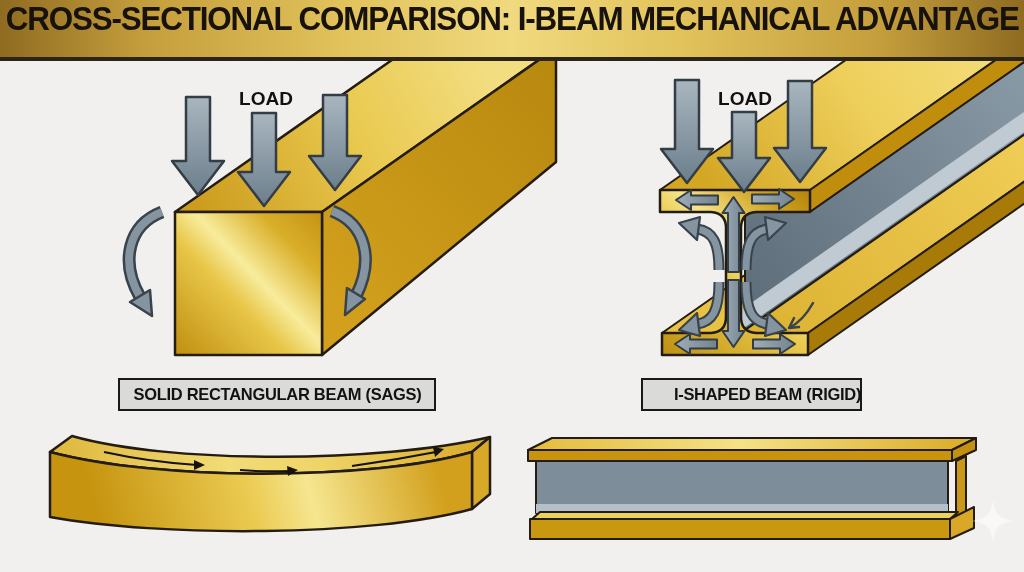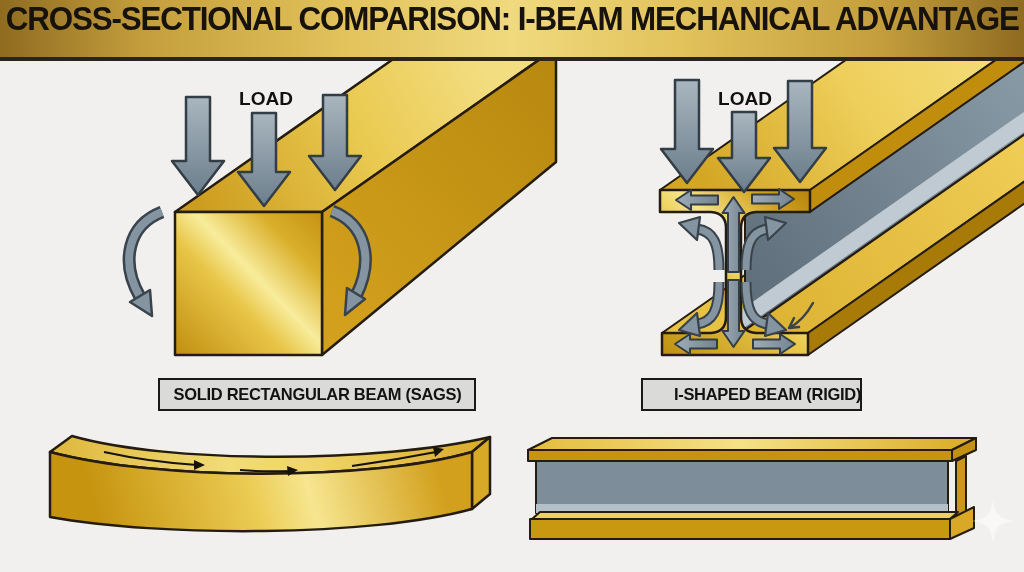--- a/index.html
+++ b/index.html
@@ -8,21 +8,21 @@
   .stage{position:relative;width:1024px;height:572px;background:#F1F0EE;}
   .banner{position:absolute;top:0;left:0;width:1024px;height:57px;
     background:linear-gradient(90deg,#8F6B21 0%,#C49E3C 14%,#E2C35C 34%,#F0D97E 50%,#E2C35C 66%,#C49E3C 86%,#8F6B21 100%);
     border-bottom:4px solid #2B2418;display:flex;align-items:flex-start;justify-content:center;}
   .banner .t{font-weight:700;font-size:33px;letter-spacing:-1.2px;color:#17120C;
     white-space:nowrap;transform:scaleX(0.95);}
   .cap{position:absolute;height:33px;box-sizing:border-box;border:2px solid #191919;
     background:#DADAD8;display:flex;align-items:center;justify-content:center;
     font-weight:700;font-size:17px;letter-spacing:-0.3px;color:#121212;}
   .cap>span{transform:scaleX(0.97);white-space:nowrap;}
-  .cap.left{left:118px;top:378px;width:318px;margin-left:40px;}
+  .cap.left{left:118px;top:378px;width:318px;}
   .cap.right{left:641px;top:378px;width:221px;padding-left:32px;}
   svg{position:absolute;left:0;top:61px;}
   svg text{font-family:"Liberation Sans",sans-serif;font-weight:700;}
 </style>
 </head>
 <body>
 
 <div class="stage">
 
   <div class="banner">

